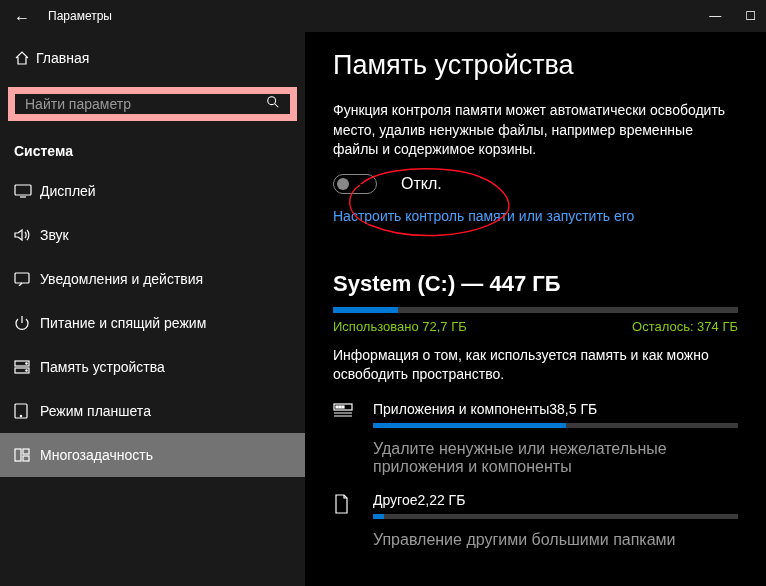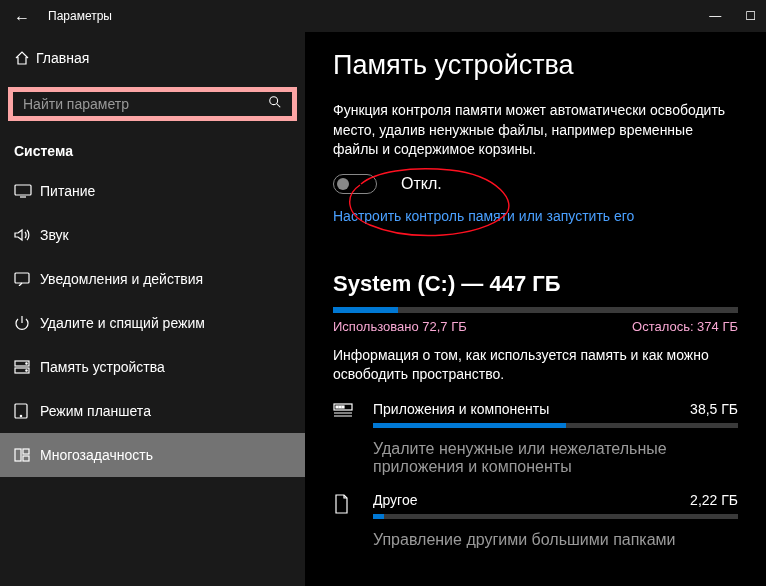--- a/index.html
+++ b/index.html
@@ -35,21 +35,21 @@
   .home {
     display: flex; align-items: flex-start;
     padding: 8px 14px;
     font-size: 14px;
     cursor: pointer;
   }
   .home .icon { width: 22px; font-size: 15px; }
   .search {
     margin: 10px 8px 0 8px;
     height: 34px;
-    border: 5px solid #fca5a5;
+    border: 7px solid #fca5a5;
     display: flex;
     align-items: center;
     padding: 0 10px;
     color: #999;
   }
   .search input {
     flex: 1;
     background: transparent;
     border: none;
     color: #fff;
@@ -105,33 +105,33 @@
     margin-top: 10px;
     position: relative;
   }
   .drivebar .fill {
     position: absolute; top: 0; left: 0; height: 100%;
     background: #0078d4;
     width: 16%;
   }
   .drivestats {
     display: flex; justify-content: space-between;
-    color: #f9a8d4; font-size: 13px; margin-top: 6px;
+    color: #84cc16; font-size: 13px; margin-top: 6px;
   }
   .drivedesc { font-size: 14px; line-height: 1.4; margin-top: 12px; }
   .cat {
     display: flex;
     align-items: flex-start;
     margin-top: 16px;
     gap: 16px;
     cursor: pointer;
   }
   .cat .caticon { width: 24px; padding-top: 2px; }
   .cat .catbody { flex: 1; }
-  .catrow { display: flex; justify-content: space-between; font-size: 14px; }
+  .catrow { display: flex; font-size: 14px; }
   .catbar { height: 5px; background: #3a3a3a; margin-top: 6px; position: relative; }
   .catbar .cfill { position: absolute; top: 0; left: 0; height: 100%; background: #0078d4; }
   .catsub { color: #9a9a9a; font-size: 16px; margin-top: 12px; }
   svg { stroke: #fff; fill: none; stroke-width: 1.2; }
 
   
   .annotation {
     position: absolute;
     top: 160px; left: 340px;
     width: 180px; height: 90px;
@@ -172,21 +172,21 @@
     </div>
     <div class="section-label">Система</div>
     <ul class="navlist" id="navlist">
         <li class="navitem">
           <span class="icon">
             <svg width="18" height="14" viewBox="0 0 18 14">
               <rect x="1" y="1" width="16" height="10" rx="1"></rect>
               <path d="M6 13 H12"></path>
             </svg>
           </span>
-          <span>Питание</span>
+          <span>Дисплей</span>
         </li>
         <li class="navitem">
           <span class="icon">
             <svg width="16" height="14" viewBox="0 0 16 14">
               <path d="M1 5 H4 L8 2 V12 L4 9 H1 Z"></path>
               <path d="M11 4 C12.5 5.5 12.5 8.5 11 10"></path>
               <path d="M13 2 C15.5 4.5 15.5 9.5 13 12"></path>
             </svg>
           </span>
           <span>Звук</span>
@@ -200,21 +200,21 @@
           </span>
           <span>Уведомления и действия</span>
         </li>
         <li class="navitem">
           <span class="icon">
             <svg width="16" height="16" viewBox="0 0 16 16">
               <path d="M8 1 V8"></path>
               <path d="M4 4 A6 6 0 1 0 12 4"></path>
             </svg>
           </span>
-          <span>Удалите и спящий режим</span>
+          <span>Питание и спящий режим</span>
         </li>
         <li class="navitem">
           <span class="icon">
             <svg width="16" height="14" viewBox="0 0 16 14">
               <rect x="1" y="1" width="14" height="5"></rect>
               <rect x="1" y="8" width="14" height="5"></rect>
               <circle cx="12.5" cy="3.5" r="0.7" fill="#fff"></circle>
               <circle cx="12.5" cy="10.5" r="0.7" fill="#fff"></circle>
             </svg>
           </span>

